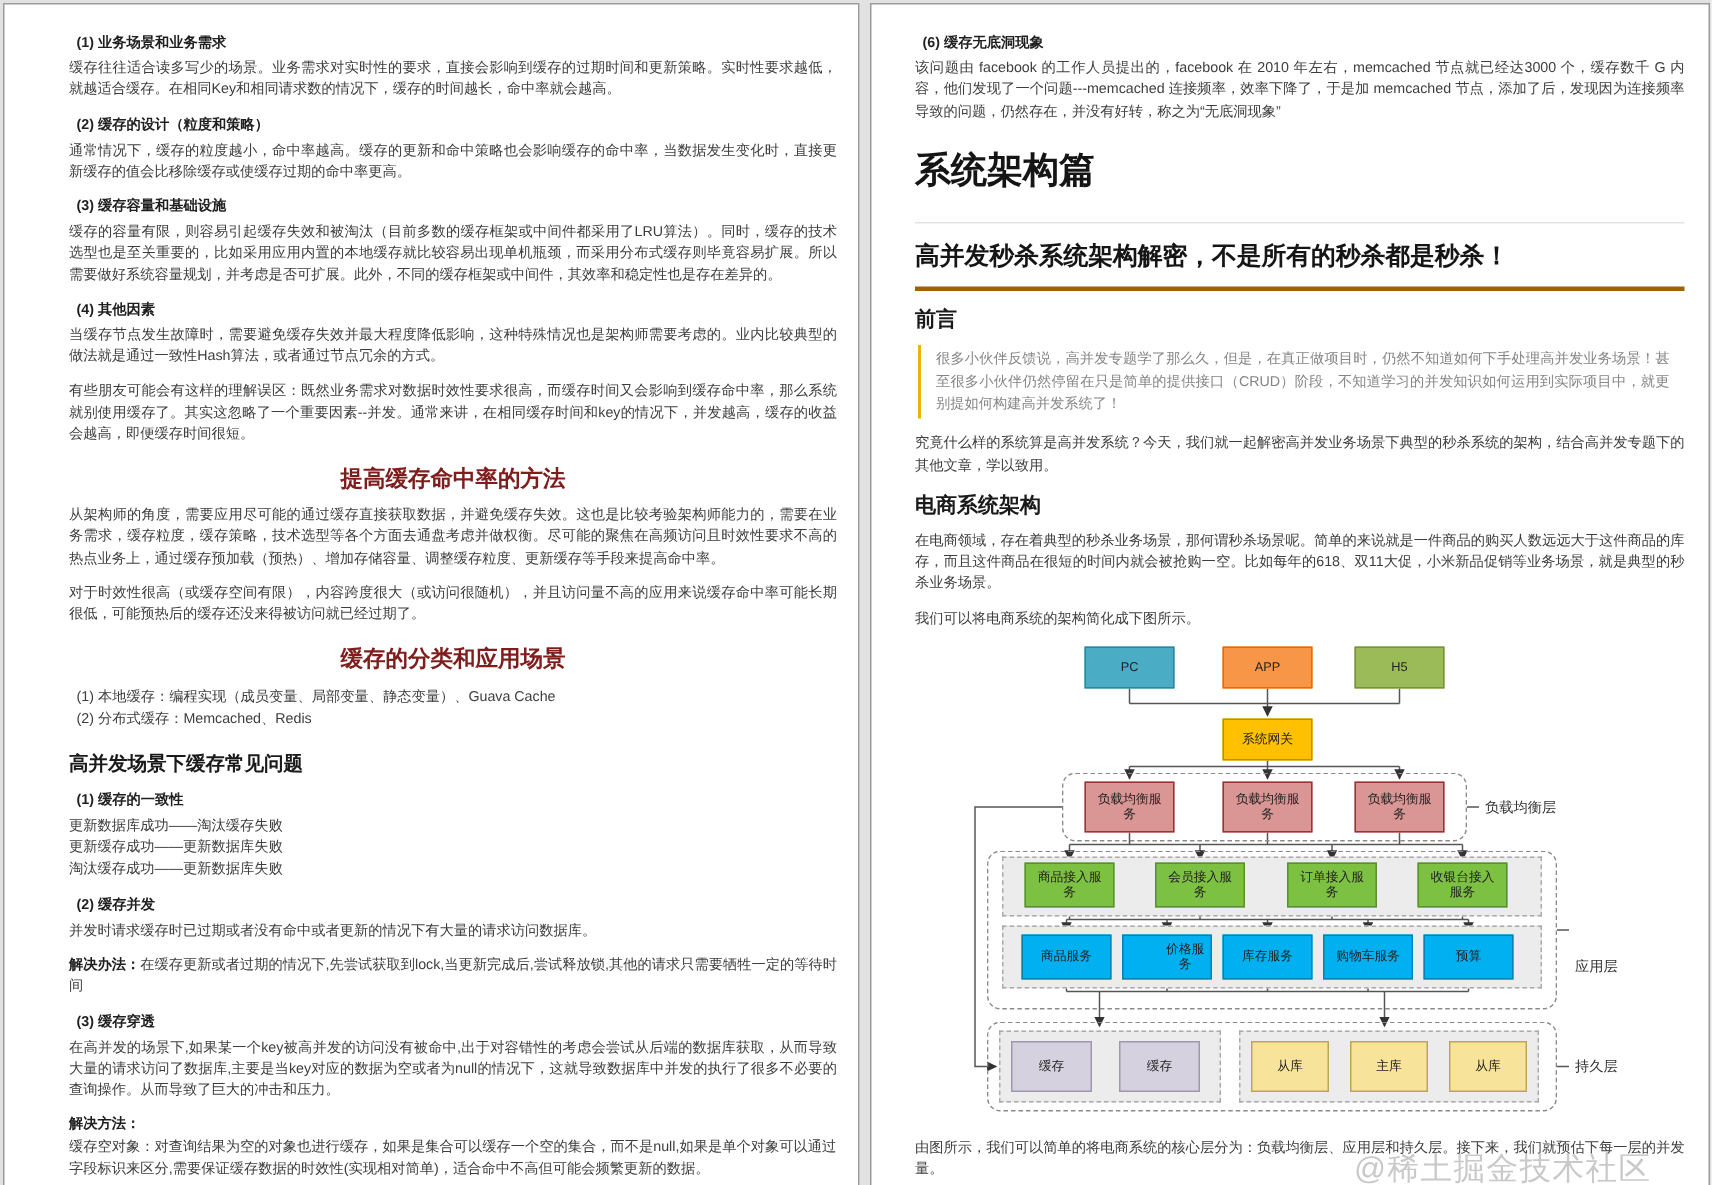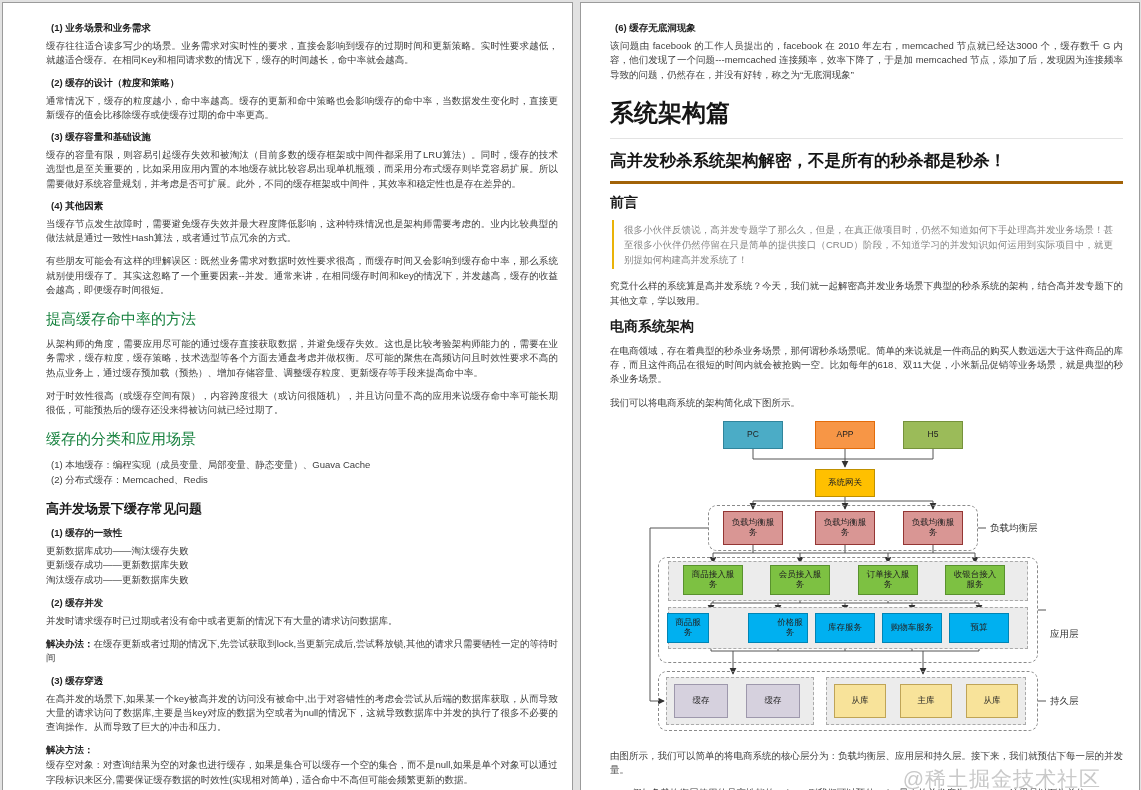--- a/index.html
+++ b/index.html
@@ -13,26 +13,26 @@
     background:#fff; border:1px solid #9b9b9b; height:810px; position:relative;
     color:#3d3d3d; overflow:hidden;
   }
   .page-left  { width:571px; padding:10px 14px 0 43px; }
   .page-right { width:560px; padding:10px 16px 0 29px; }
 
   p.body { font-size:9.5px; line-height:1.5; margin:0 0 9px; text-align:justify; color:#3d3d3d; }
   .sub   { font-size:9.5px; font-weight:bold; color:#1f1f1f; margin:9px 0 4px; padding-left:5px; }
   .tight { font-size:9.5px; line-height:1.55; margin:0 0 9px; color:#3d3d3d; }
   .tight div { white-space:normal; }
-  .h2l { font-size:15px; font-weight:normal; color:#15803d; margin:13px 0 8px; }
+  .h2l { font-size:15px; font-weight:bold; color:#7f1d1d; margin:13px 0 8px;text-align:center; }
   .h3l { font-size:13px; font-weight:bold; color:#1a1a1a; margin:12px 0 7px; }
   .boldlead { font-weight:bold; color:#1f1f1f; }
   .listblock { font-size:9.5px; line-height:1.6; margin:0 0 9px; padding-left:5px; color:#3d3d3d; }
 
-  .h1r { font-size:24px; font-weight:bold; color:#151515; padding:6px 0 9px; border-bottom:1px solid #e3e3e3; margin:4px 0 9px; }
+  .h1r { font-size:24px; font-weight:bold; color:#151515; padding:6px 0 19px; border-bottom:1px solid #e3e3e3; margin:4px 0 9px; }
   .h2r { font-size:16.5px; font-weight:bold; color:#151515; padding:2px 0 9px; border-bottom:3px solid #a16207; margin:2px 0 9px; }
   .h3r { font-size:14px; font-weight:bold; color:#1a1a1a; margin:10px 0 8px; }
   .quote {
     border-left:2px solid #eab308; padding:2px 10px; margin:0 0 10px 2px;
     color:#858585; font-size:9.5px; line-height:1.6; text-align:justify;
   }
   ul.bullets { margin:0 0 9px 8px; padding-left:14px; }
   ul.bullets li { font-size:9.5px; line-height:1.5; margin-bottom:3px; color:#3d3d3d; text-align:justify; }
 
   .watermark { position:absolute; right:38px; bottom:18px; font-size:21px; color:#c9c9c9; letter-spacing:1px; }
@@ -185,21 +185,21 @@
 
       <div class="dbox b-lb" style="left:95px;top:92px;width:60px;height:34px;">负载均衡服务</div>
       <div class="dbox b-lb" style="left:187px;top:92px;width:60px;height:34px;">负载均衡服务</div>
       <div class="dbox b-lb" style="left:275px;top:92px;width:60px;height:34px;">负载均衡服务</div>
 
       <div class="dbox b-ac" style="left:55px;top:146px;width:60px;height:30px;">商品接入服务</div>
       <div class="dbox b-ac" style="left:142px;top:146px;width:60px;height:30px;">会员接入服务</div>
       <div class="dbox b-ac" style="left:230px;top:146px;width:60px;height:30px;">订单接入服务</div>
       <div class="dbox b-ac" style="left:317px;top:146px;width:60px;height:30px;">收银台接入服务</div>
 
-      <div class="dbox b-sv" style="left:39px;top:194px;width:42px;height:30px;">商品服务</div>
+      <div class="dbox b-sv" style="left:53px;top:194px;width:60px;height:30px;">商品服务</div>
       <div class="dbox b-sv" style="left:120px;top:194px;width:60px;height:30px;padding-left:28px;">价格服务</div>
       <div class="dbox b-sv" style="left:187px;top:194px;width:60px;height:30px;">库存服务</div>
       <div class="dbox b-sv" style="left:254px;top:194px;width:60px;height:30px;">购物车服务</div>
       <div class="dbox b-sv" style="left:321px;top:194px;width:60px;height:30px;">预算</div>
 
       <div class="dbox b-ca" style="left:46px;top:265px;width:54px;height:34px;">缓存</div>
       <div class="dbox b-ca" style="left:118px;top:265px;width:54px;height:34px;">缓存</div>
 
       <div class="dbox b-db" style="left:206px;top:265px;width:52px;height:34px;">从库</div>
       <div class="dbox b-db" style="left:272px;top:265px;width:52px;height:34px;">主库</div>

